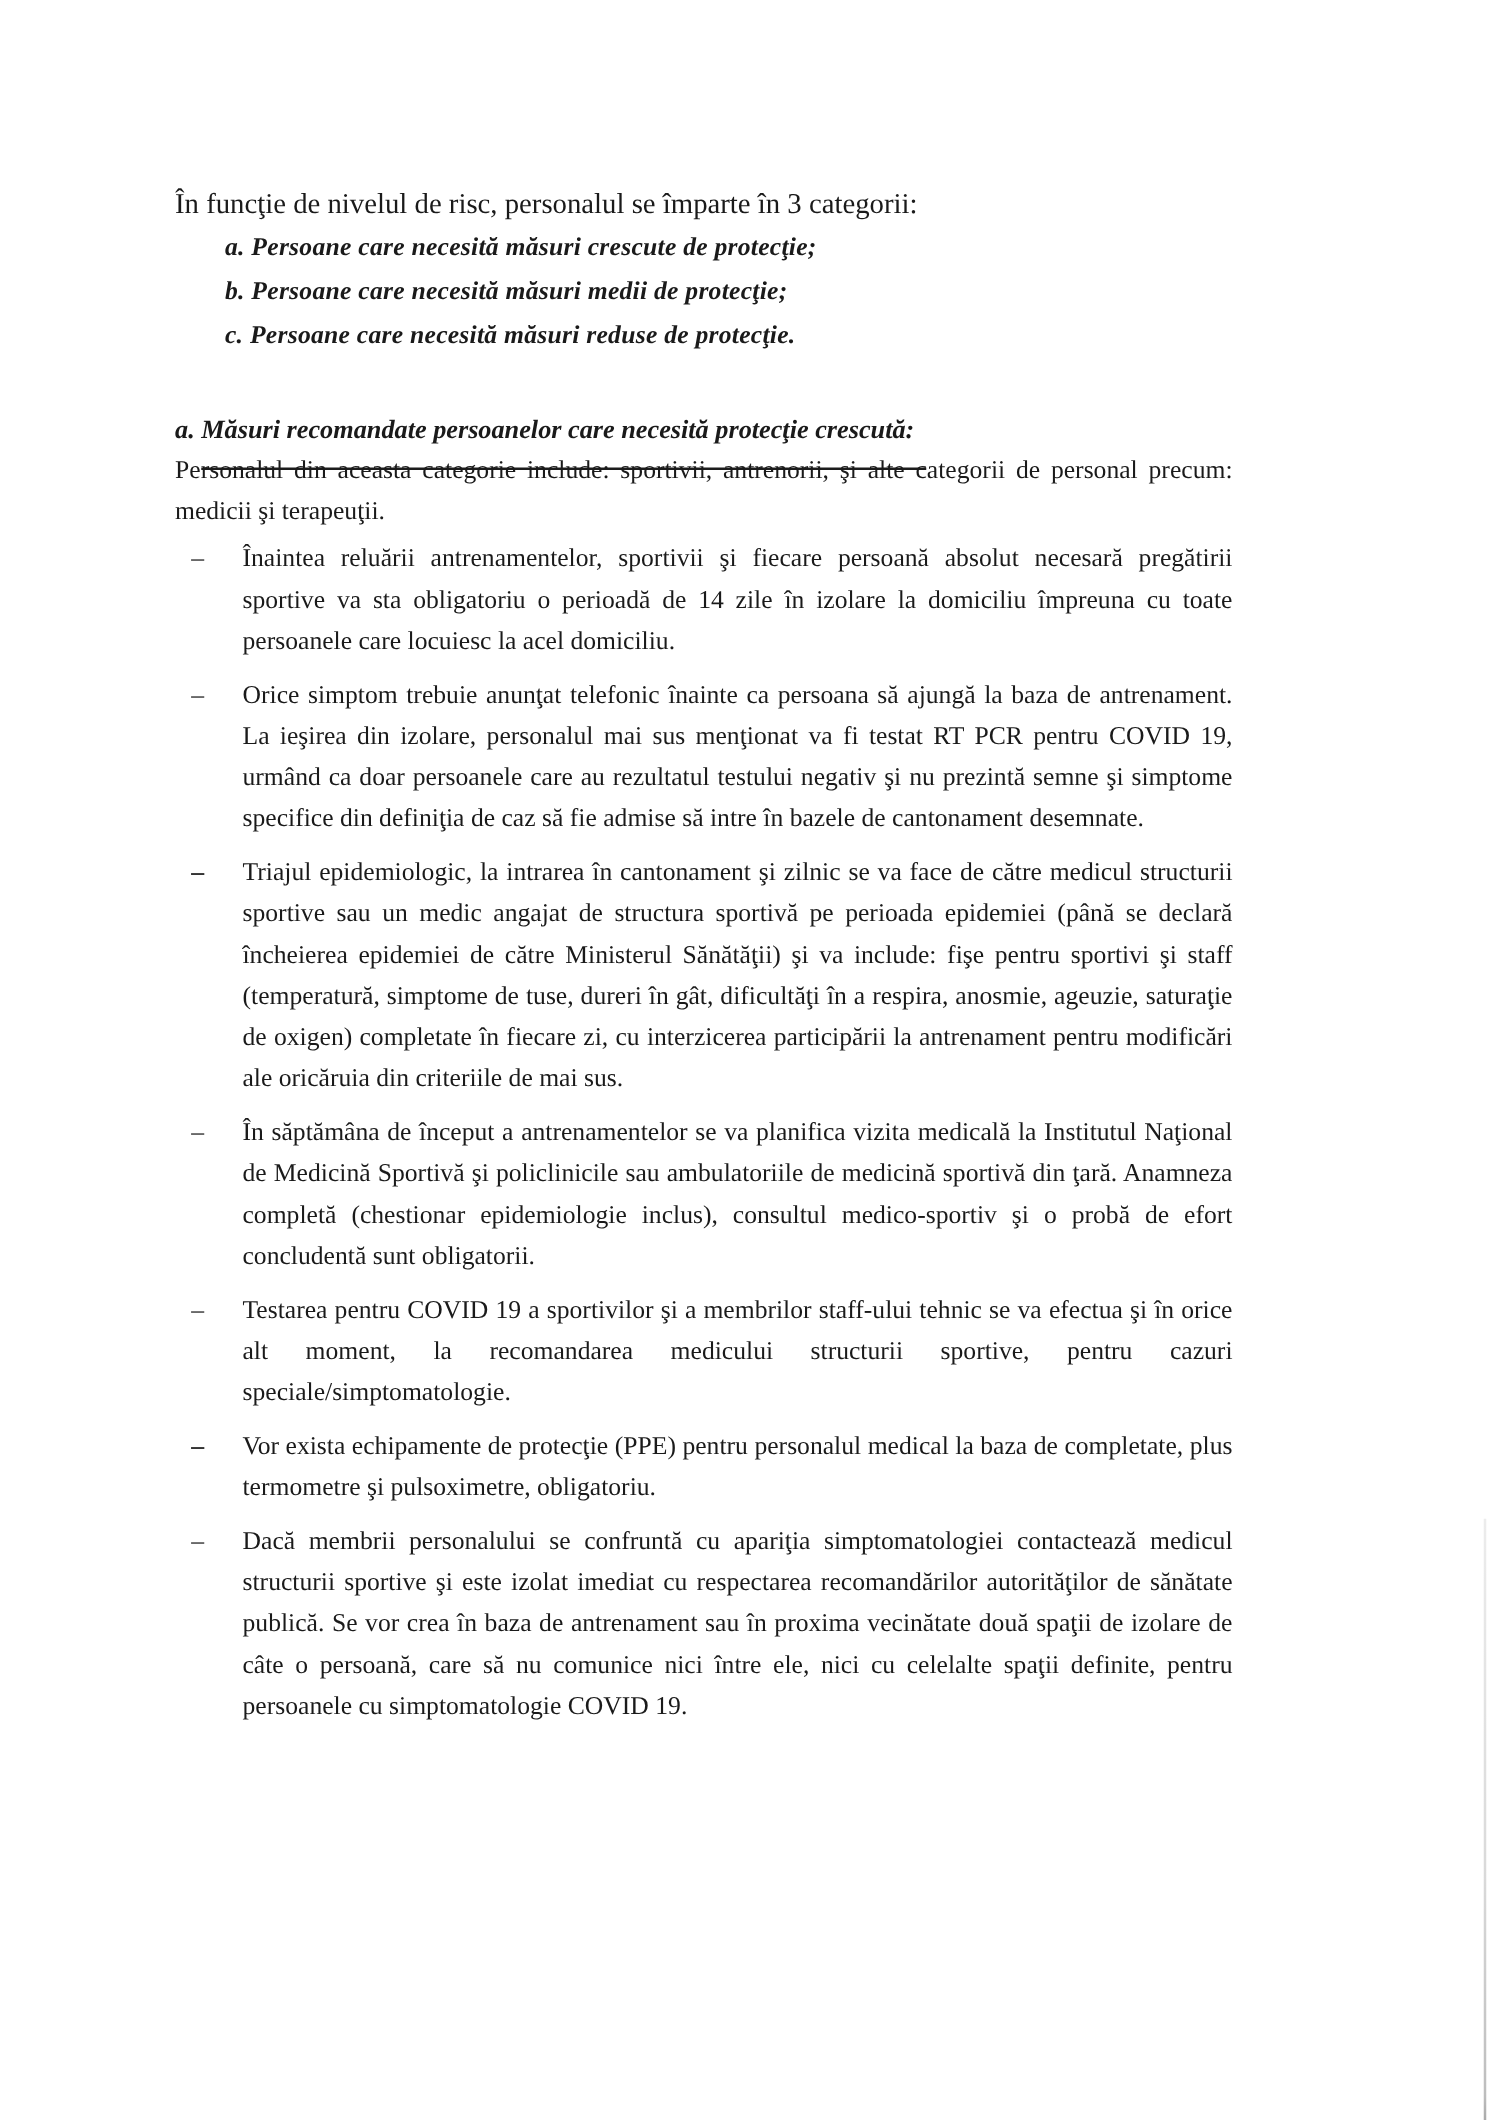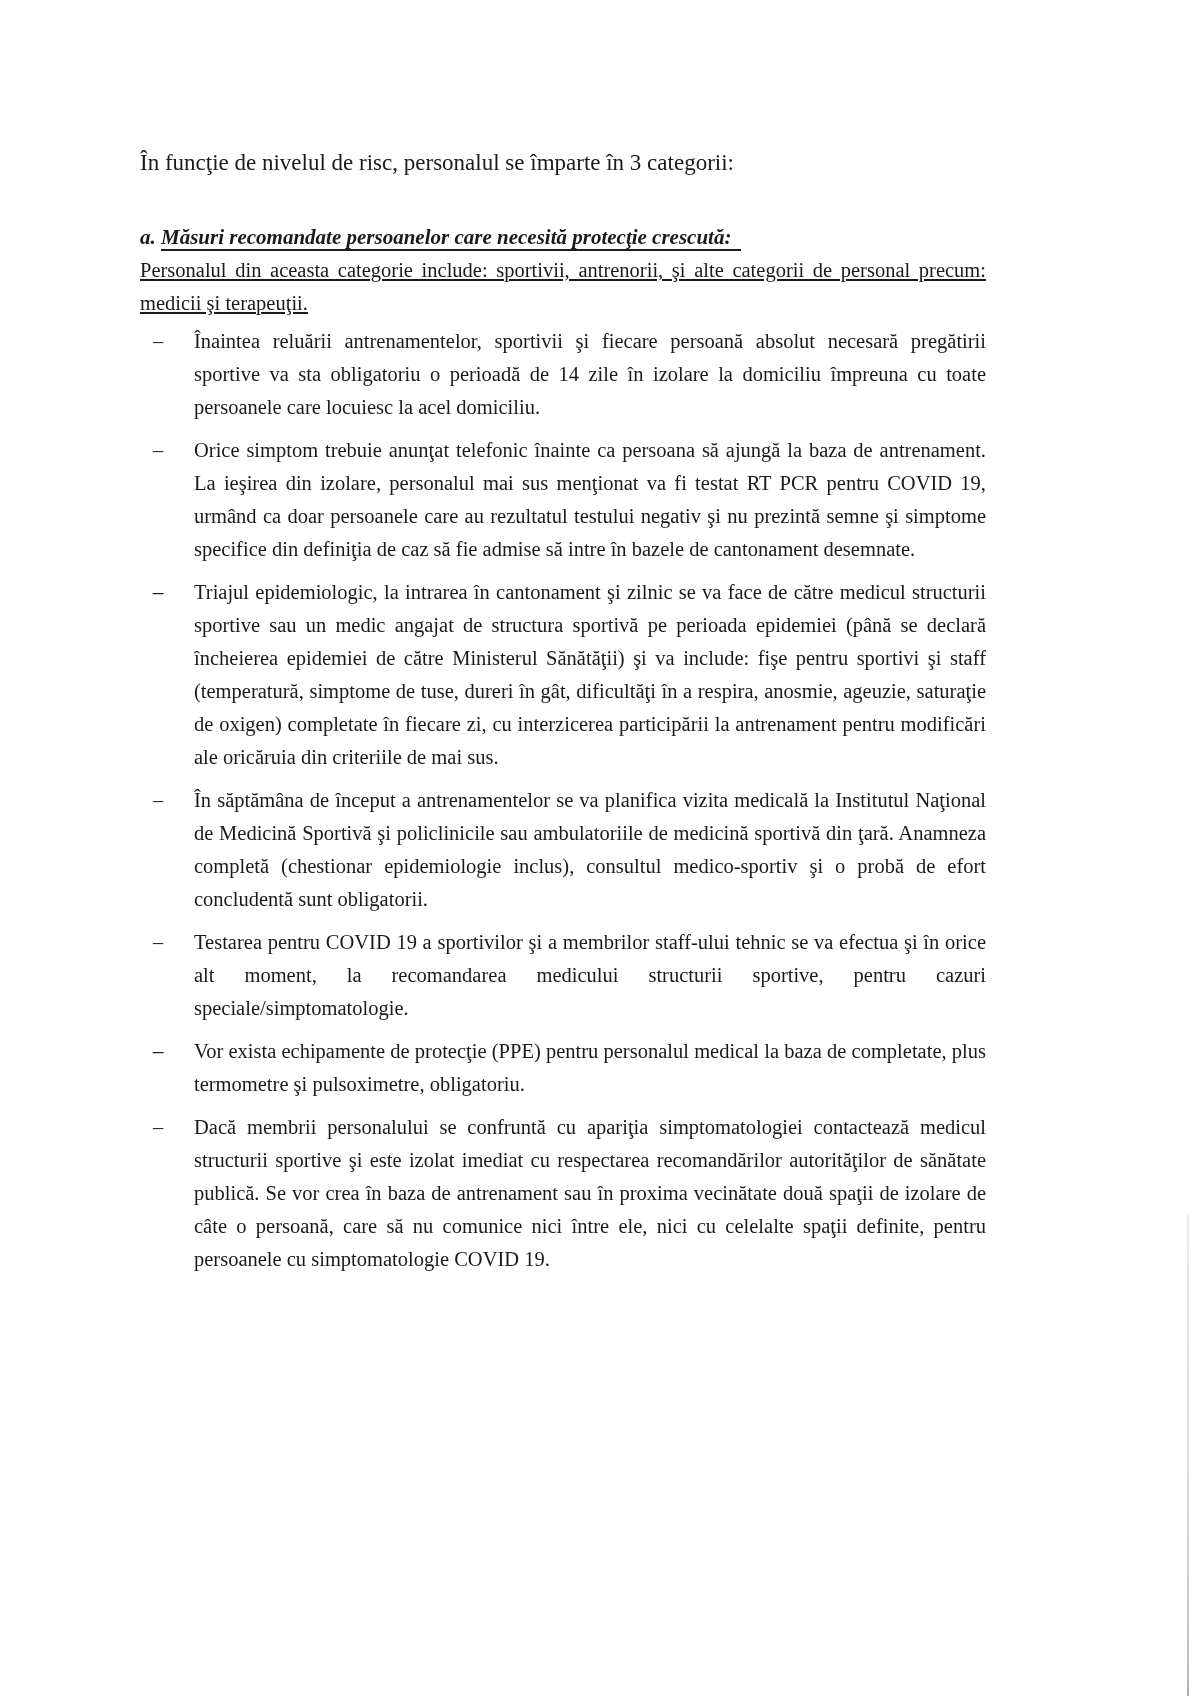--- a/index.html
+++ b/index.html
@@ -45,28 +45,27 @@
   .heading {
     margin: 40px 0 0 0;
     font-size: 21px;
     line-height: 34px;
     font-weight: bold;
     font-style: italic;
   }
   .heading .underlined {
     border-bottom: 2.5px solid #1c1c1c;
     padding-right: 10px;
-    padding-bottom: 0;
+    padding-bottom: 19px;
   }
   .lead {
     margin: 0;
     font-size: 20.5px;
     line-height: 33px;
     text-align: justify;
-    text-decoration: underline;
   }
   ul.bullets {
     list-style: none;
     margin: 5px 0 0 0;
     padding: 0;
   }
   ul.bullets li {
     position: relative;
     padding-left: 54px;
     margin: 0 0 10px 0;
@@ -89,20 +88,28 @@
   }
 </style>
 </head>
 <body>
 
 <div class="page">
   <div class="content">
 
     <p class="intro">În funcţie de nivelul de risc, personalul se împarte în 3 categorii:</p>
 
+    <div class="cats">
+
+        <p class="cat">a. Persoane care necesită măsuri crescute de protecţie;</p>
+
+        <p class="cat">b. Persoane care necesită măsuri medii de protecţie;</p>
+
+        <p class="cat">c. Persoane care necesită măsuri reduse de protecţie.</p>
+      </div>
 
     <h2 class="heading"><span>a.</span> <span class="underlined">Măsuri recomandate persoanelor care necesită protecţie crescută:</span></h2>
 
     <p class="lead">Personalul din aceasta categorie include: sportivii, antrenorii, şi alte categorii de personal precum: medicii şi terapeuţii.</p>
 
     <ul class="bullets">
 
         <li>
           <span class="dash">–</span>
           <span>Înaintea reluării antrenamentelor, sportivii şi fiecare persoană absolut necesară pregătirii sportive va sta obligatoriu o perioadă de 14 zile în izolare la domiciliu împreuna cu toate persoanele care locuiesc la acel domiciliu.</span>

